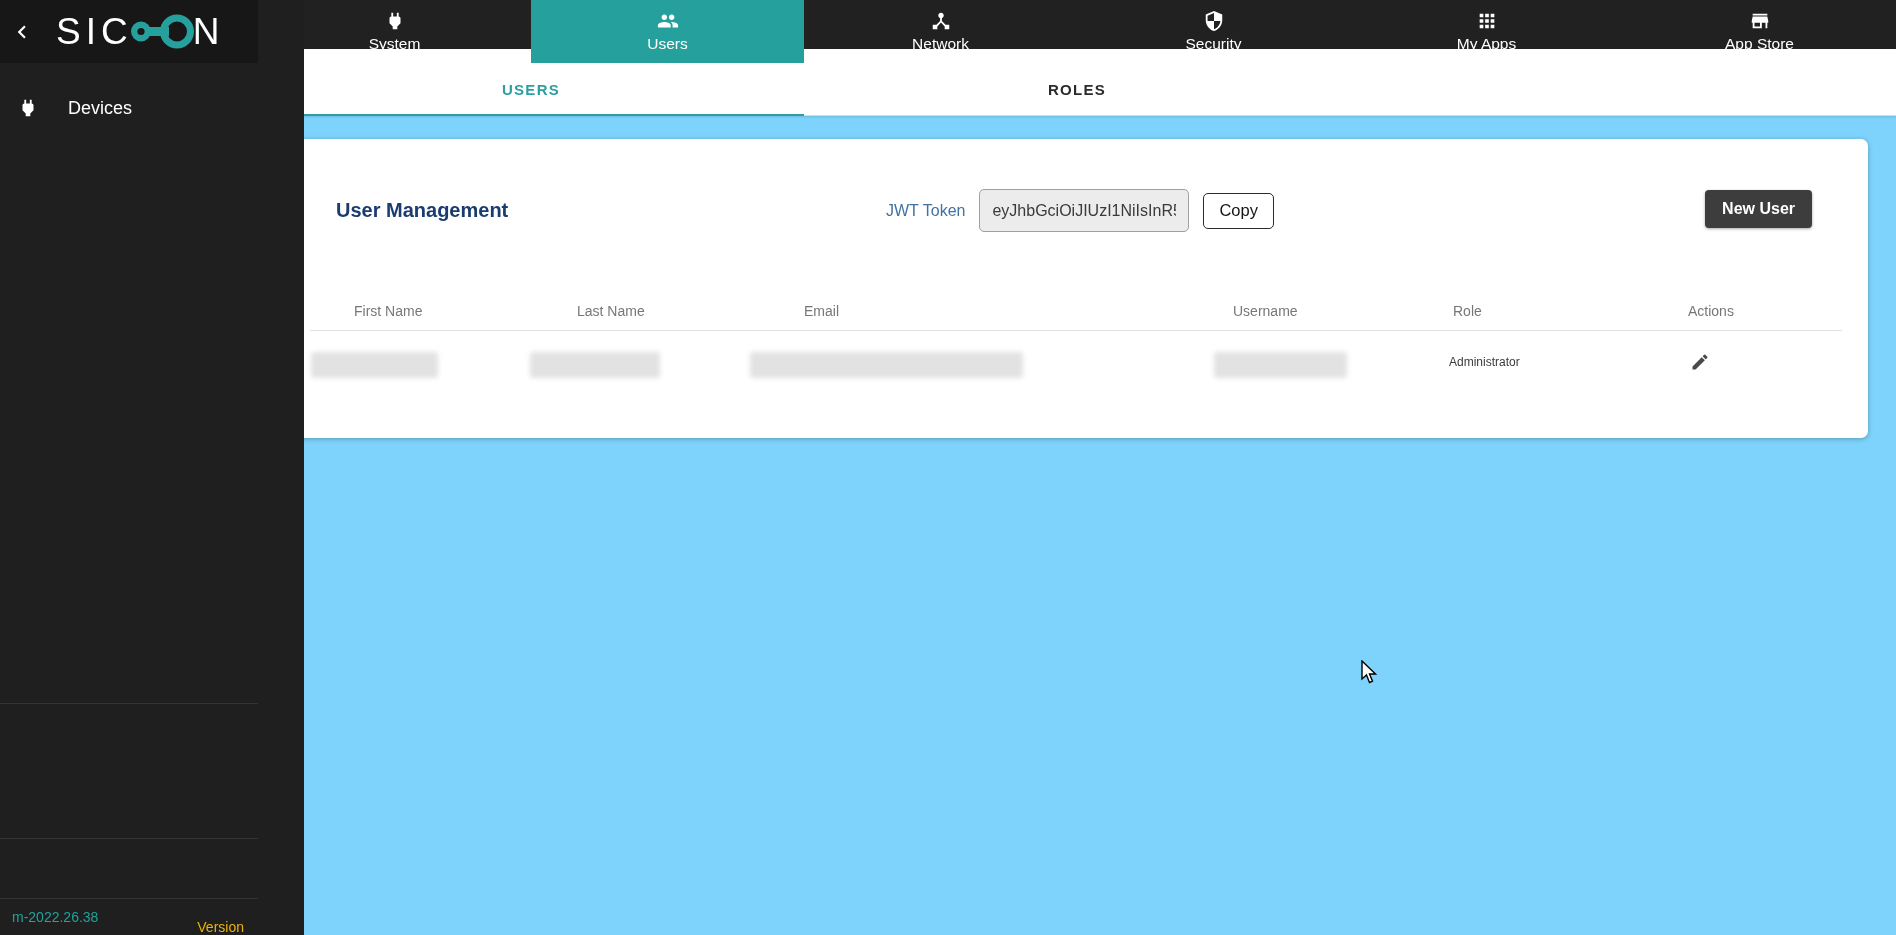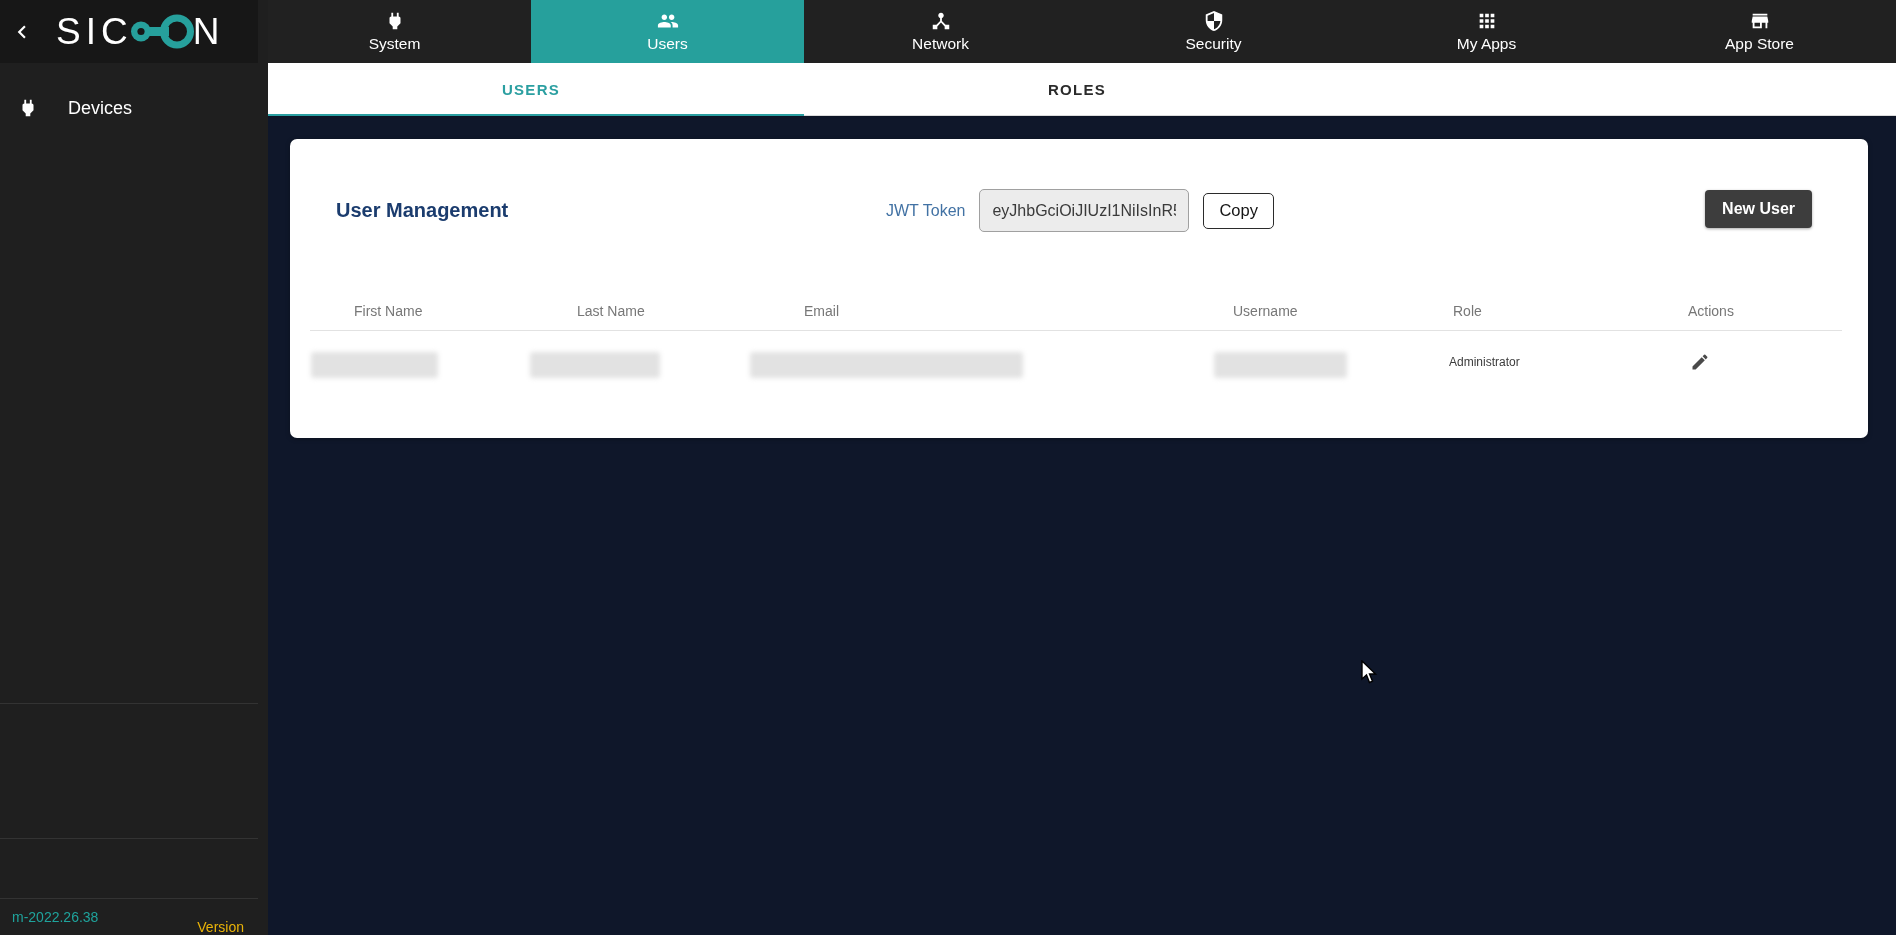--- a/index.html
+++ b/index.html
@@ -1,21 +1,21 @@
 <!DOCTYPE html>
 <html><head>
 <meta charset="utf-8">
 <style>
   * { margin:0; padding:0; box-sizing:border-box; }
   html,body { width:1896px; height:935px; overflow:hidden; background:#fff;
               font-family:"Liberation Sans", sans-serif; }
   .root { position:relative; width:1896px; height:935px; }
 
   
-  .sidebar { position:absolute; left:0; top:0; width:268px; height:935px;
+  .sidebar { position:absolute; left:0; top:0; width:304px; height:935px;
              background:#1f1f1f; z-index:5; }
   .logo-bar { position:absolute; left:0; top:0; width:258px; height:63px;
               background:#171717; display:flex; align-items:center; }
   .back-btn { width:44px; height:63px; display:flex; align-items:center; justify-content:center;
               color:#fff; cursor:pointer; }
   .logo { display:flex; align-items:center; color:#fff; font-size:37px; letter-spacing:5px;
           font-weight:400; margin-left:12px; }
   .logo svg { margin:0 -2px 0 -4px; }
   .side-item { position:absolute; left:0; top:85px; width:258px; height:46px;
                display:flex; align-items:center; color:#fff; cursor:pointer; }
@@ -28,40 +28,40 @@
 
   .account-row { position:absolute; left:0; top:772px; width:258px; height:66px; }
 
   .qr-row { position:absolute; left:0; top:840px; width:258px; height:58px; }
 
   .version-row { position:absolute; left:0; top:906px; width:258px; }
   .version-num { position:absolute; left:12px; top:3px; color:#1fa39c; font-size:14px; }
   .version-lbl { position:absolute; right:14px; top:13px; color:#eab308; font-size:14px; }
 
   
-  .topnav { position:absolute; left:258px; top:0; width:1638px; height:63px;
+  .topnav { position:absolute; left:258px; top:0; width:1638px; height:49px;
             background:#212121; display:flex; z-index:4; }
   .nav-tab { width:273px; height:63px; display:flex; flex-direction:column; align-items:center;
              justify-content:center; gap:3px; color:#fff; cursor:pointer; }
   .nav-tab.active { background:#26a09c; }
   .nav-tab .nlbl { font-size:15.5px; font-weight:500; }
 
   
   .subtabs { position:absolute; left:258px; top:63px; width:1638px; height:53px;
              background:#fff; display:flex; border-bottom:1px solid #dcdcdc;
              box-shadow:0 1px 2px rgba(0,0,0,0.12); z-index:3; }
   .sub-tab { width:546px; height:53px; display:flex; align-items:center; justify-content:center;
              font-size:15px; font-weight:bold; letter-spacing:1.3px; color:#2b2b2b;
              position:relative; cursor:pointer; }
   .sub-tab.active { color:#2b9fa1; }
   .sub-tab.active::after { content:""; position:absolute; left:0; bottom:0; width:100%;
                            height:2px; background:#2b9fa1; }
 
   
-  .main { position:absolute; left:258px; top:116px; width:1638px; height:819px; background:#0f172a; }
+  .main { position:absolute; left:258px; top:116px; width:1638px; height:819px; background:#7dd3fc; }
   .card { position:absolute; left:32px; top:23px; width:1578px; height:299px; background:#fff;
           border-radius:7px; box-shadow:0 1px 5px rgba(0,0,0,0.28); }
   .um-title { position:absolute; left:46px; top:60px; font-size:20px; font-weight:bold; color:#1b3c6e; }
   .jwt-group { position:absolute; left:596px; top:50px; display:flex; align-items:center; }
   .jwt-label { font-size:16px; color:#4272a4; margin-right:14px; white-space:nowrap; }
   .jwt-input { width:210px; height:43px; background:#ececec; border:1px solid #a0a0a0;
                border-radius:5px; padding:0 12px; font-size:16px; color:#3a3a3a;
                font-family:"Liberation Sans", sans-serif; }
   .copy-btn { margin-left:14px; height:36px; padding:0 15px; background:#fff;
               border:1.5px solid #2b2b2b; border-radius:5px; font-size:16.5px; font-weight:500;

